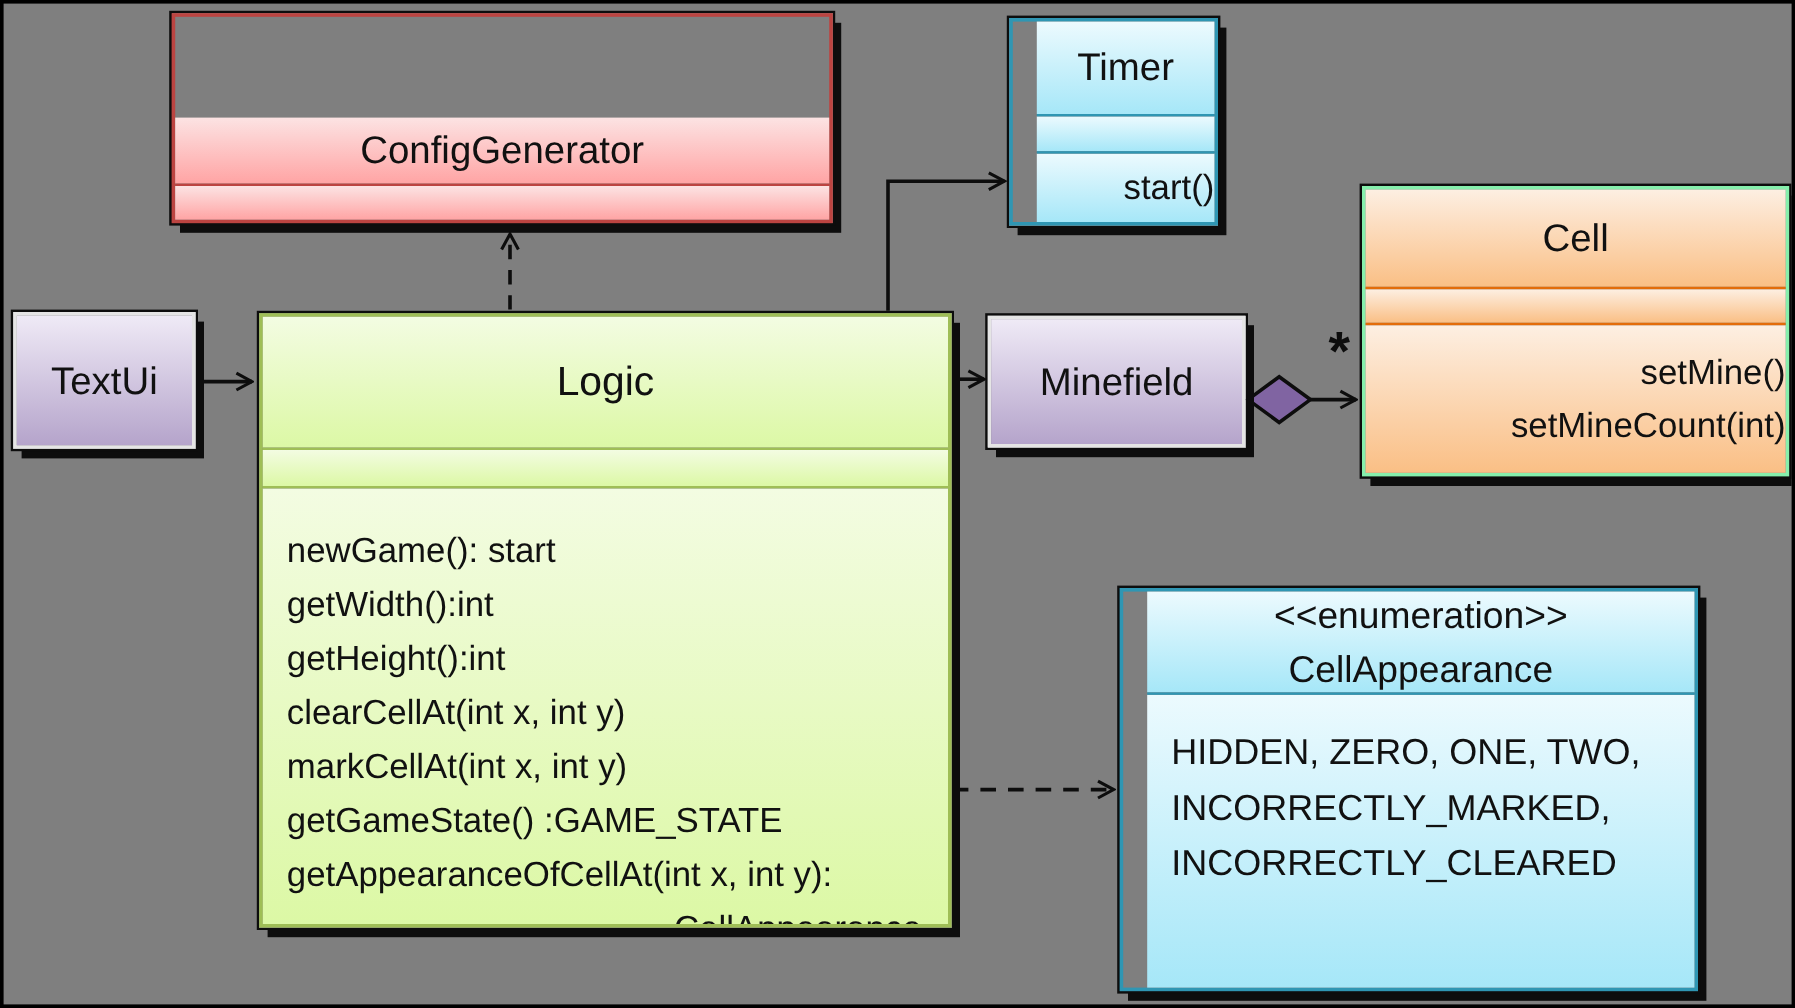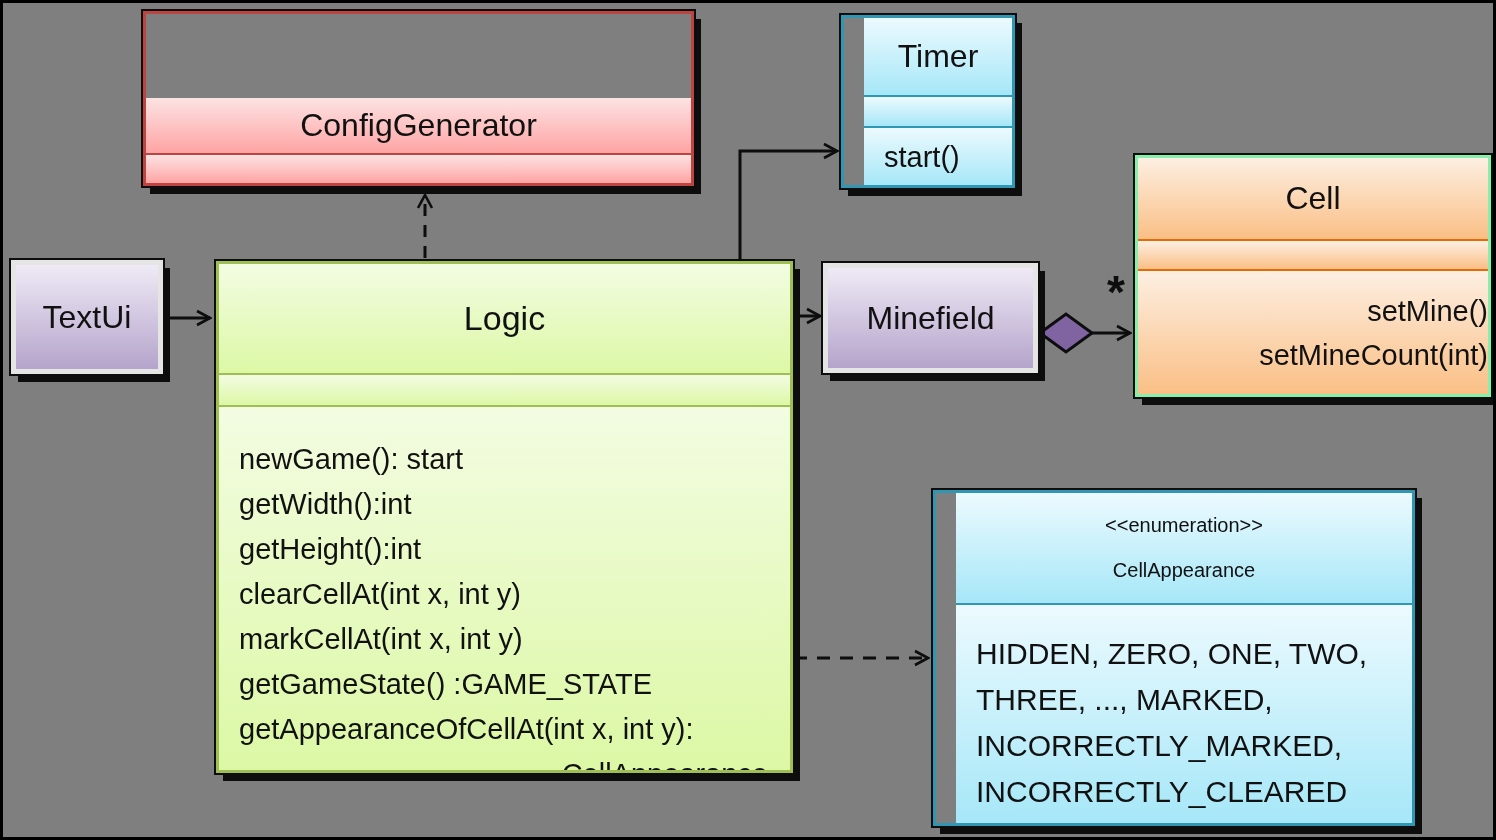--- a/index.html
+++ b/index.html
@@ -34,59 +34,59 @@
   .cyan{border:3px solid #2f96b3;}
   .cyan .sec{background:linear-gradient(180deg,#ecfafe 0%,#a6e7f8 100%);margin-left:20px;}
   .cyan .sec + .sec{border-top:2px solid #2f96b3;}
 
   
   .orange{border:3px solid #86efac;}
   .orange .sec{background:linear-gradient(180deg,#fdefe2 0%,#fabf85 100%);}
   .orange .sec + .sec{border-top:2px solid #e36c09;}
 
   
-  .purple{border:5px solid #e5e5e5;}
+  .purple{border:3px solid #e5e5e5;}
   .purple .sec{background:linear-gradient(180deg,#efeaf6 0%,#b5a4cb 100%);}
 
   
   .green{border:3px solid #9fbe56;}
   .green .sec{background:linear-gradient(180deg,#f3fce2 0%,#dcf8a5 100%);}
   .green .sec + .sec{border-top:2px solid #9fbe56;}
 
   
   #box-configgenerator{left:140px;top:8px;width:551px;height:175px;justify-content:flex-end;}
   #box-configgenerator .title{height:55px;}
   #box-configgenerator .attrs{height:30px;}
   #box-configgenerator .methods{flex:1;}
 
   #box-timer{left:838px;top:12px;width:174px;height:173px;}
   #box-timer .title{height:77px;}
   #box-timer .attrs{height:31px;}
-  #box-timer .methods{flex:1;}
+  #box-timer .methods{flex:1;text-align:right;}
 
   #box-cell{left:1132px;top:152px;width:356px;height:242px;}
   #box-cell .title{height:81px;}
   #box-cell .attrs{height:30px;}
   #box-cell .methods{flex:1;text-align:right;}
 
   #box-textui{left:8px;top:257px;width:152px;height:114px;}
   #box-textui .title{flex:1;}
 
   #box-logic{left:213px;top:258px;width:577px;height:512px;}
   #box-logic .title{height:109px;font-size:34px;}
   #box-logic .attrs{height:32px;}
   #box-logic .methods{flex:1;justify-content:flex-start;padding-top:30px;}
   #box-logic .methods .line{line-height:45px;}
   #box-logic .line.align-right{text-align:right;padding-right:22px;}
 
   #box-minefield{left:820px;top:260px;width:215px;height:110px;}
   #box-minefield .title{flex:1;}
 
   #box-cellappearance{left:930px;top:487px;width:482px;height:336px;}
-  #box-cellappearance .title{height:110px;font-size:20px;line-height:45px;}
+  #box-cellappearance .title{height:84px;font-size:31px;line-height:45px;}
   #box-cellappearance .methods{flex:1;justify-content:flex-start;padding-top:26px;font-size:30px;}
   #box-cellappearance .methods .line{line-height:46px;}
 </style>
 </head>
 <body>
 
 <div id="canvas">
 
   <svg class="connectors" width="1496" height="840">
     <defs>
@@ -157,19 +157,18 @@
     <div class="sec title">Minefield</div>
   </div>
 
   <div id="box-cellappearance" class="uml-box cyan">
     <div class="sec title">
       <div>&lt;&lt;enumeration&gt;&gt;</div>
       <div>CellAppearance</div>
     </div>
     <div class="sec methods">
       <div class="line">HIDDEN, ZERO, ONE, TWO,</div>
-      <div class="line">THREE, ..., MARKED,</div>
       <div class="line">INCORRECTLY_MARKED,</div>
       <div class="line">INCORRECTLY_CLEARED</div>
     </div>
   </div>
 
 </div>
 
 </body></html>

